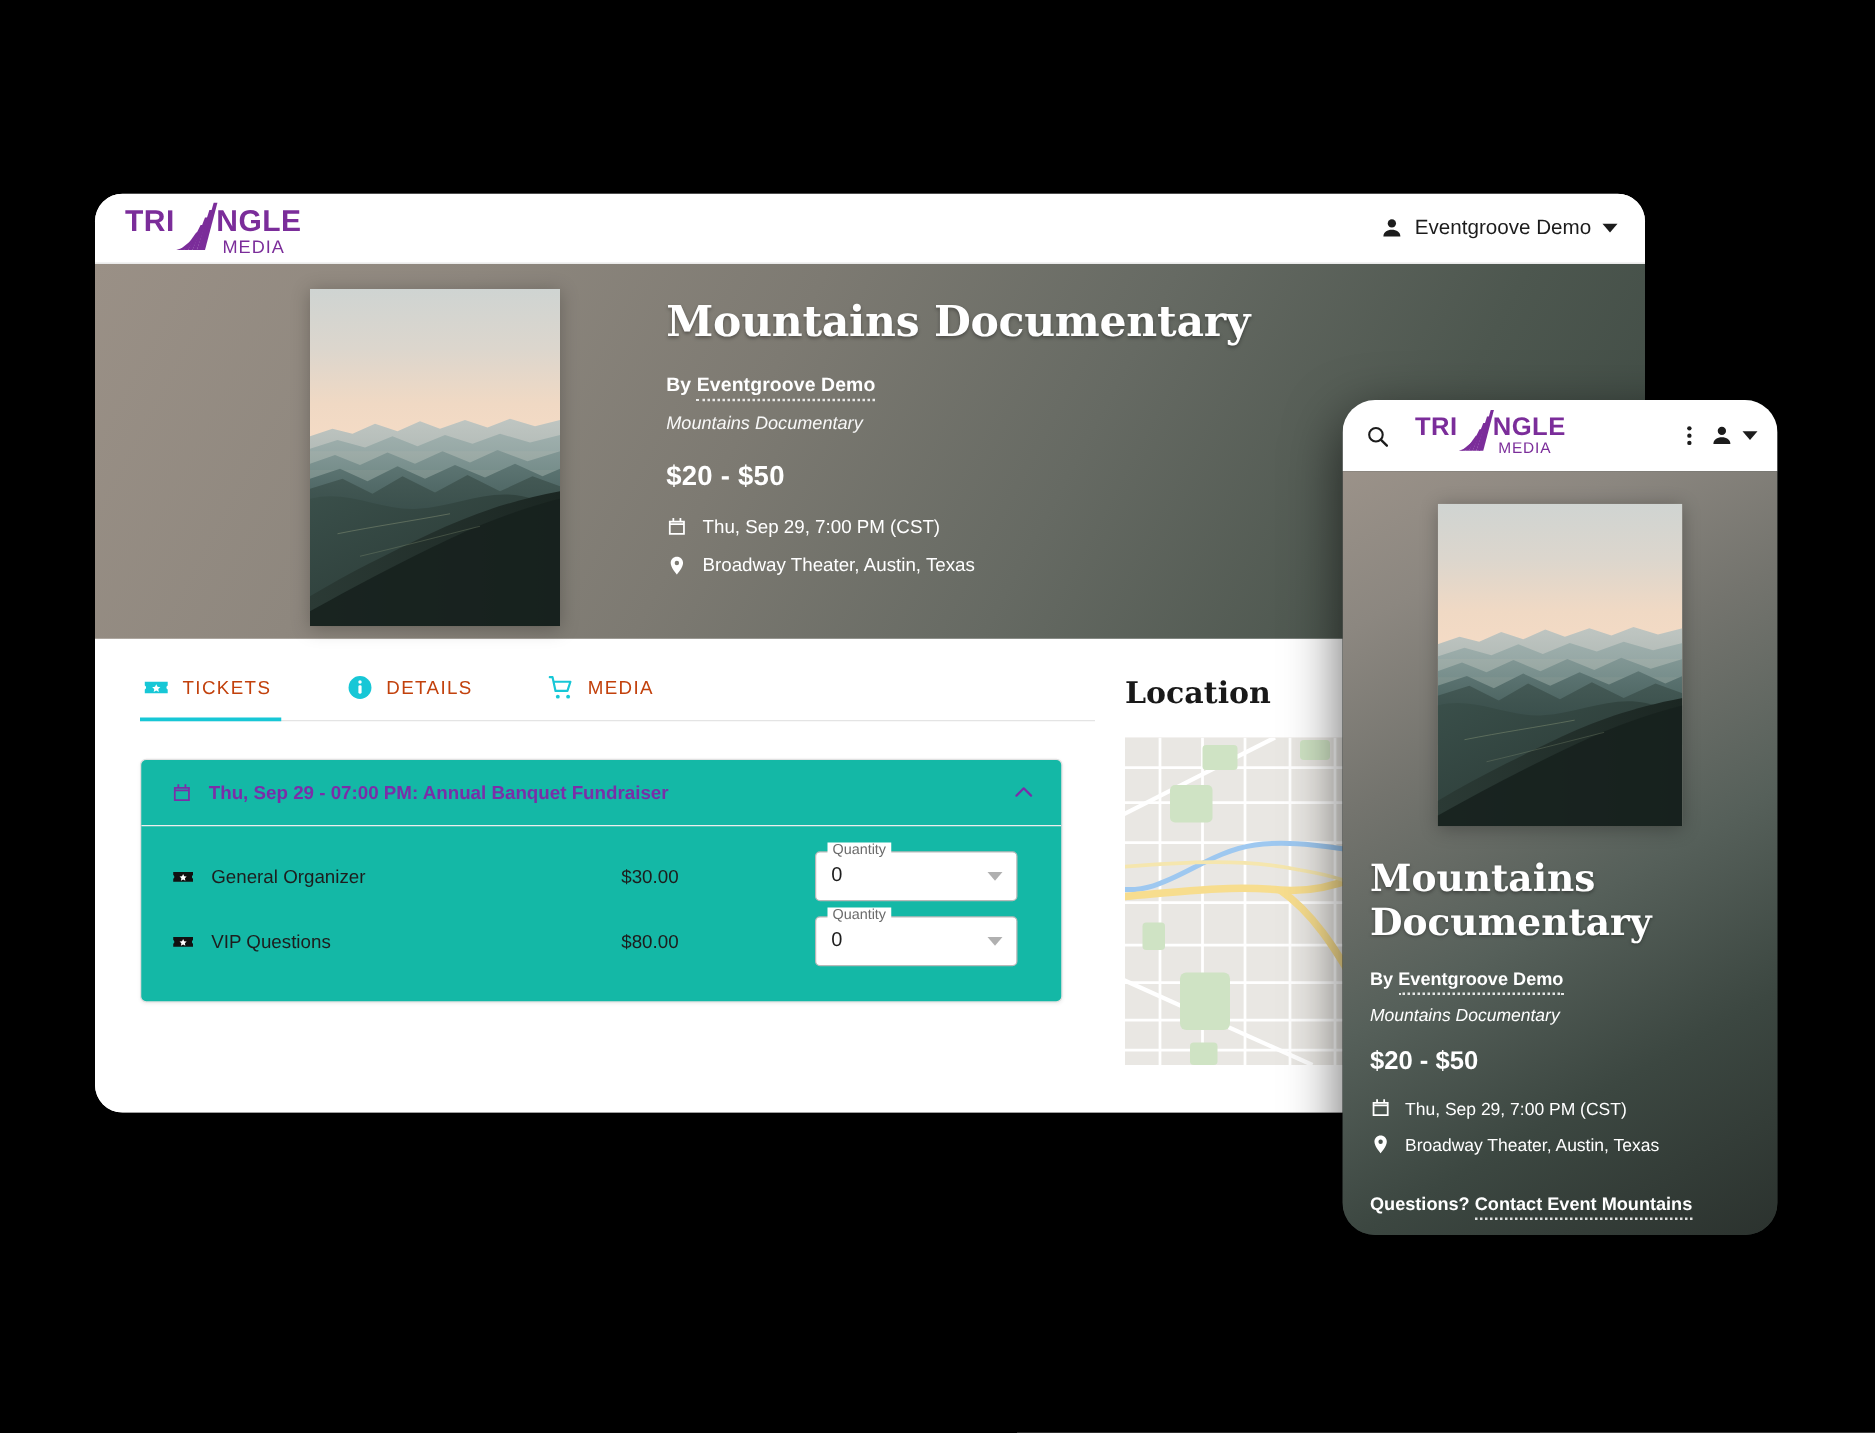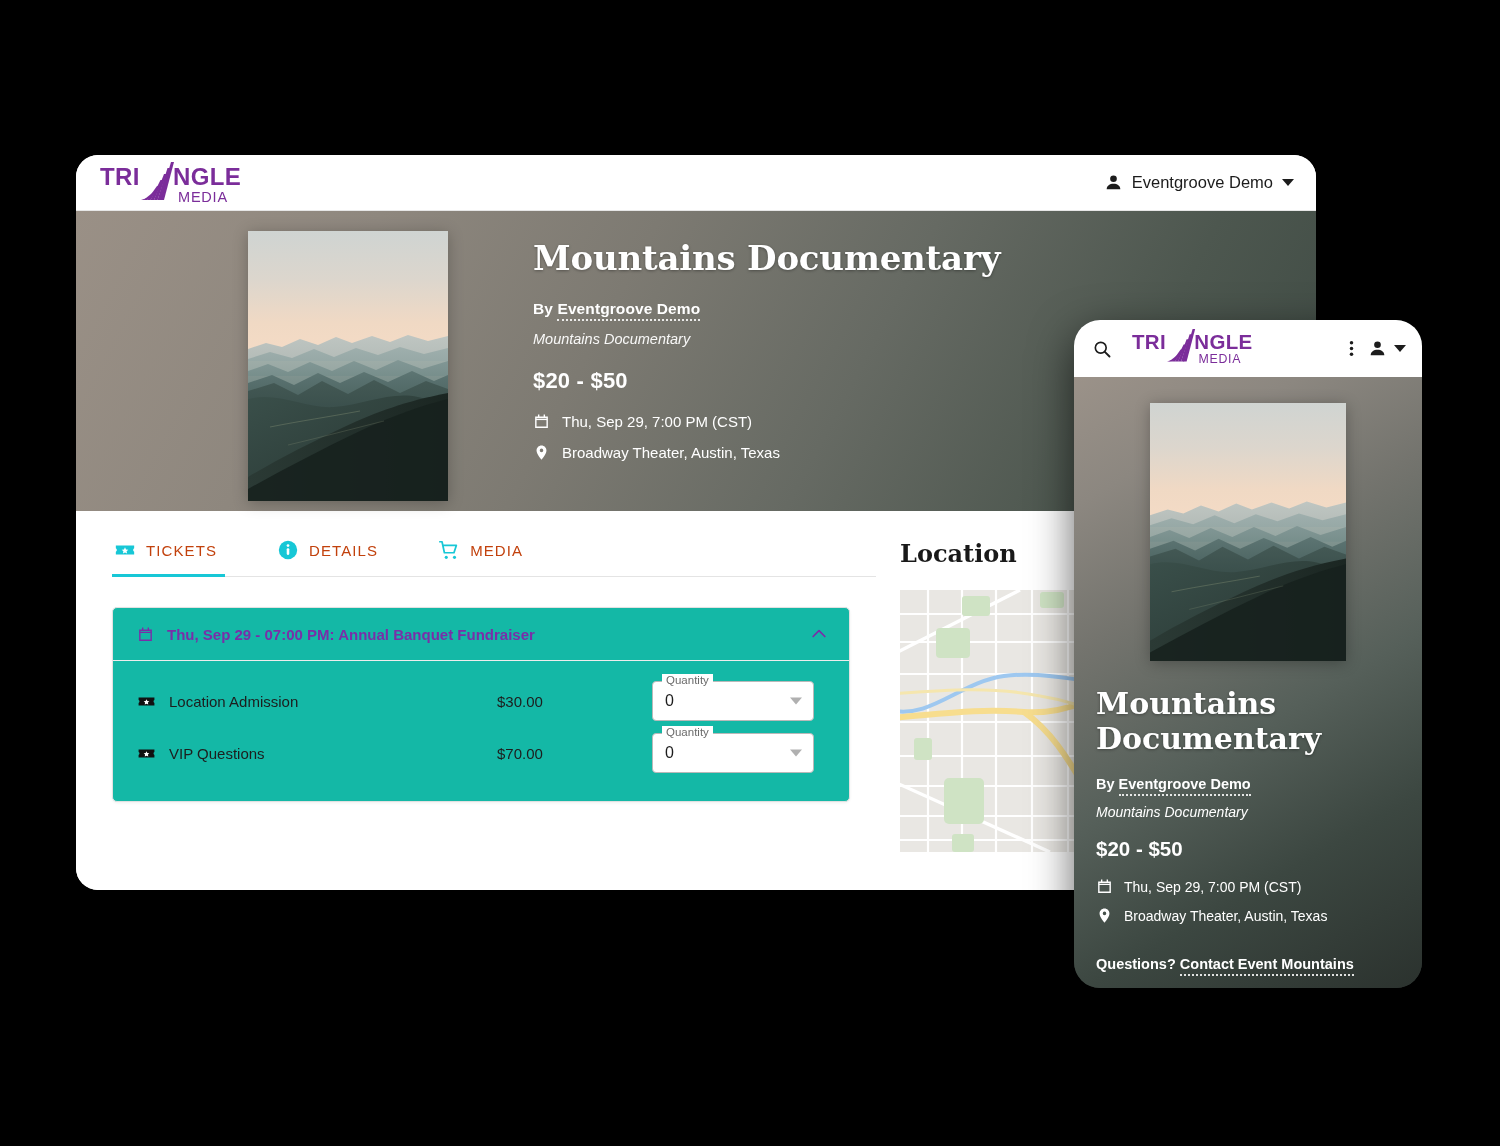--- a/index.html
+++ b/index.html
@@ -492,38 +492,38 @@
                 <use href="#ico-chevron-up"></use>
               </svg>
           </div>
           <div class="acc-body">
 
             <div class="trow">
               <div class="t-name">
                 <svg class="tkt-ico" style="color:#111">
                     <use href="#ico-ticket"></use>
                   </svg>
-                <span>Location Admission</span>
+                <span>General Organizer</span>
               </div>
               <div class="t-price">$30.00</div>
               <div class="qty">
                 <span class="qty-label">Quantity</span>
                 <span class="qty-val">0</span>
                 <span class="qty-caret"></span>
               </div>
             </div>
 
             <div class="trow">
               <div class="t-name">
                 <svg class="tkt-ico" style="color:#111">
                     <use href="#ico-ticket"></use>
                   </svg>
                 <span>VIP Questions</span>
               </div>
-              <div class="t-price">$70.00</div>
+              <div class="t-price">$80.00</div>
               <div class="qty">
                 <span class="qty-label">Quantity</span>
                 <span class="qty-val">0</span>
                 <span class="qty-caret"></span>
               </div>
             </div>
 
           </div>
         </div>
       </div>

